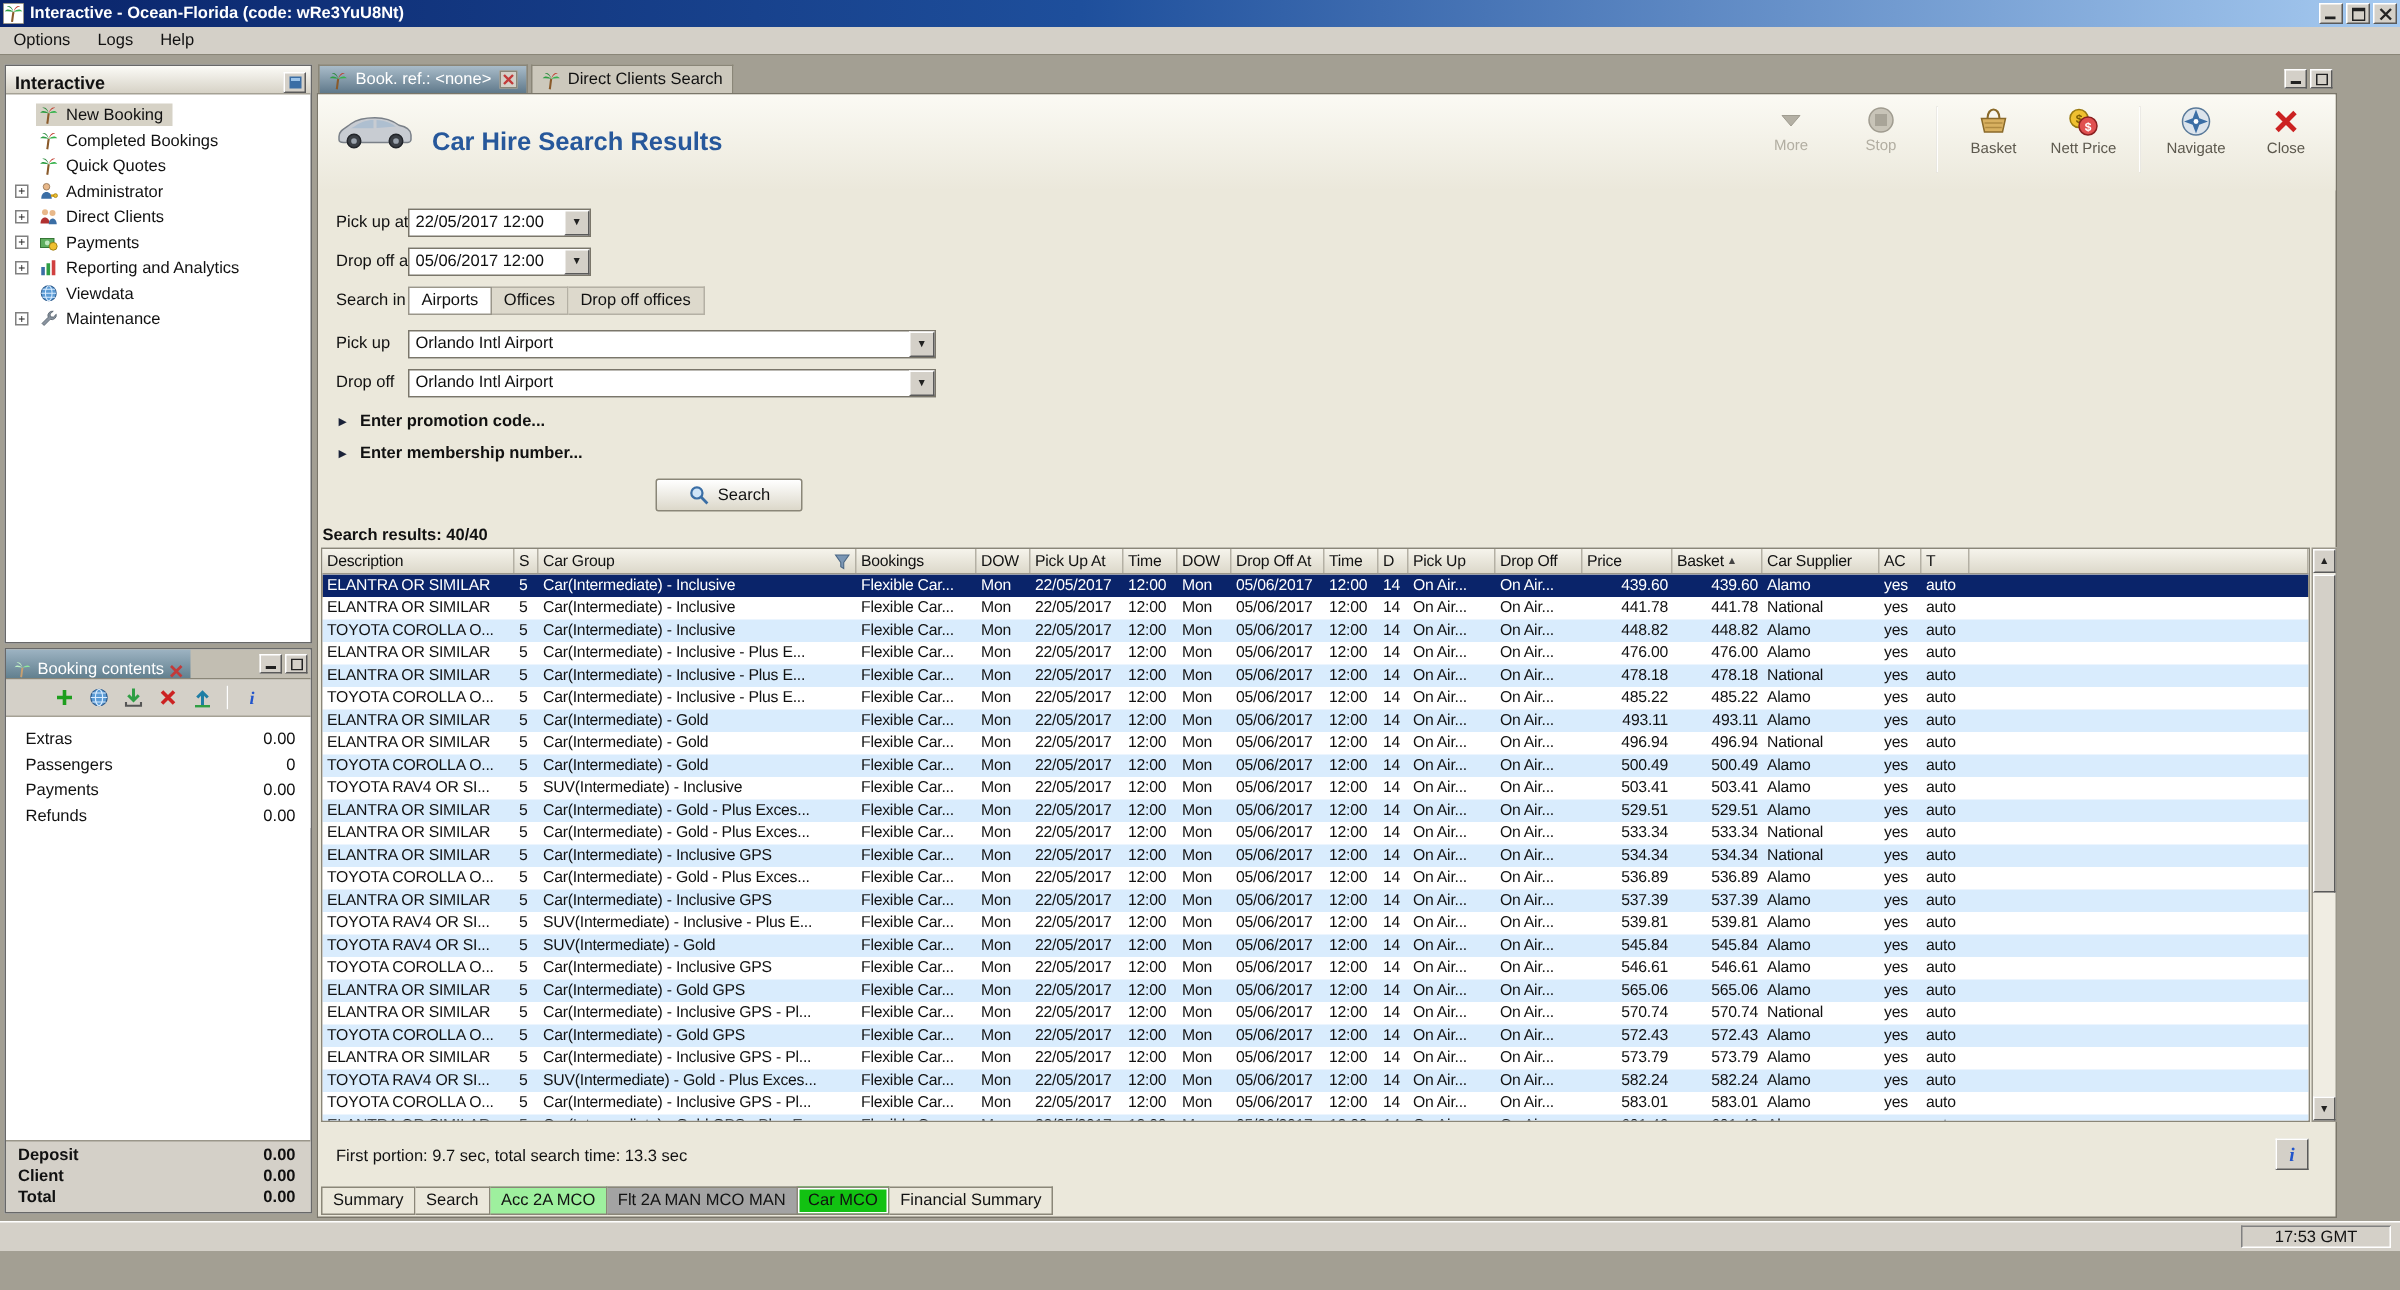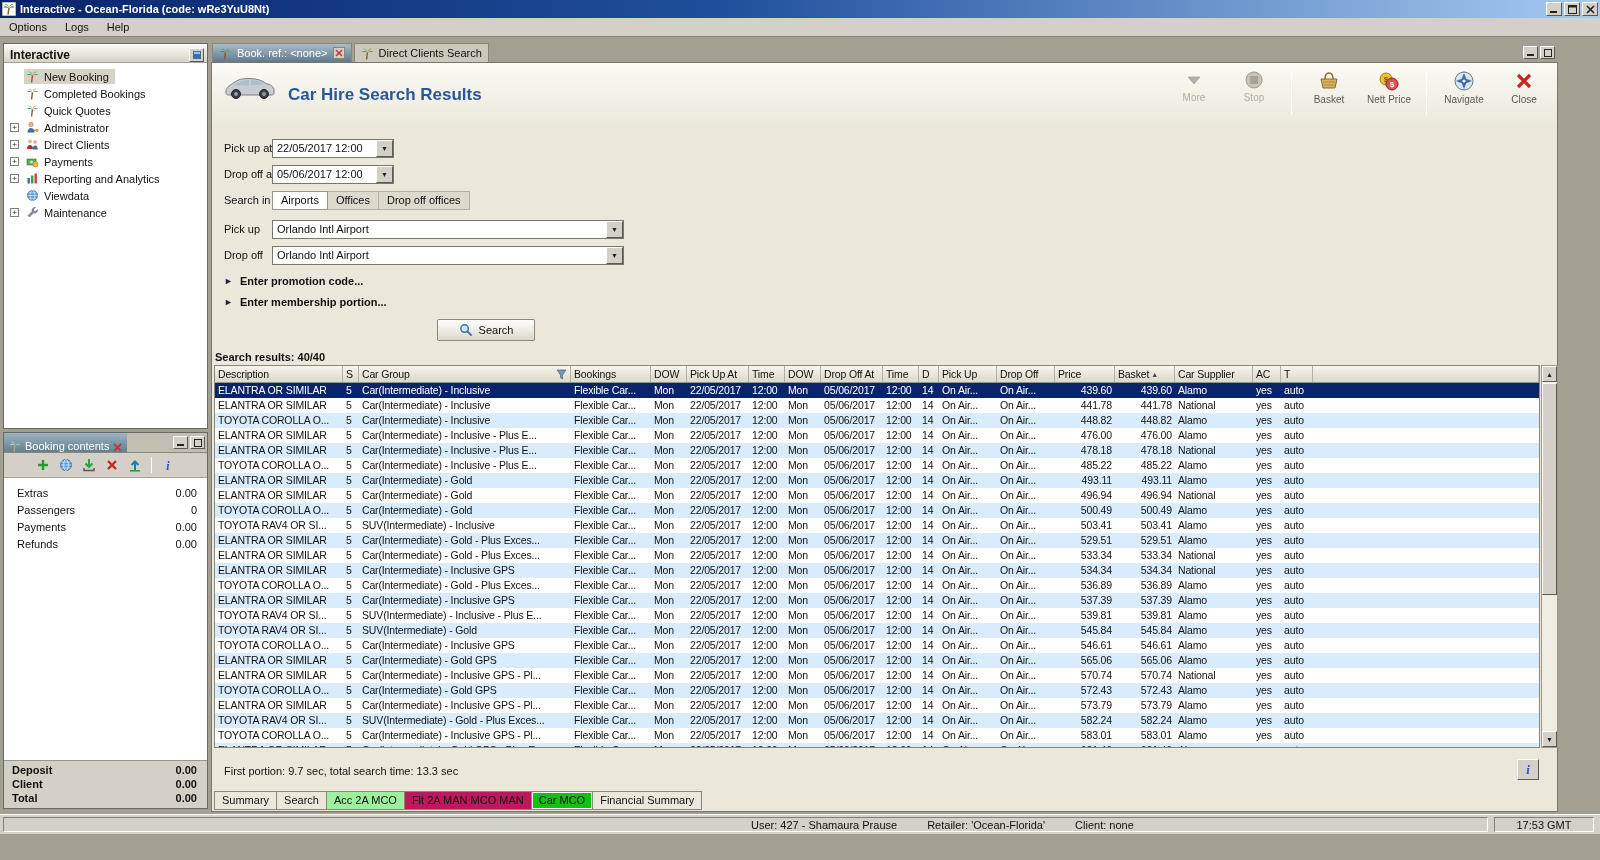--- a/index.html
+++ b/index.html
@@ -601,21 +601,21 @@
       <span class="val">Orlando Intl Airport</span>
       <span class="btn">▼</span>
     </span>
 
     <span class="disclosure" style="top:212px">
       <span class="tri">►</span>
       <span>Enter promotion code...</span>
     </span>
     <span class="disclosure" style="top:233px">
       <span class="tri">►</span>
-      <span>Enter membership portion...</span>
+      <span>Enter membership number...</span>
     </span>
 
     <span id="search-btn">
       <span class="icon">
           <svg width="14" height="14" viewBox="0 0 15 15">
             <circle cx="6" cy="6" r="4" fill="#cfe4f7" stroke="#3b6ea5" stroke-width="1.6"></circle>
             <path d="M9 9l4.5 4.5" stroke="#3b6ea5" stroke-width="2"></path>
           </svg>
         </span>
       <span>Search</span>
@@ -1221,29 +1221,24 @@
       <span id="sb-down" class="sb-btn bevel">▼</span>
     </div>
 
     <span id="search-status">First portion: 9.7 sec, total search time: 13.3 sec</span>
     <span id="info-btn" class="bevel">i</span>
 
     <div id="bottom-tabs">
         <span class="btab">Summary</span>
         <span class="btab">Search</span>
         <span class="btab" style="background: rgb(158, 240, 158);">Acc 2A MCO</span>
-        <span class="btab" style="background: #be185d;">Flt 2A MAN MCO MAN</span>
+        <span class="btab" style="background: #a3a3a3;">Flt 2A MAN MCO MAN</span>
         <span class="btab active" style="background: rgb(18, 194, 18);">Car MCO</span>
         <span class="btab">Financial Summary</span>
       </div>
   </div>
 </div>
 
 <div id="statusbar">
-  <div id="sb-main" class="sunken">
-    <span>User: 427 - Shamaura Prause</span>
-    <span>Retailer: 'Ocean-Florida'</span>
-    <span>Client: none</span>
-  </div>
   <div id="sb-time" class="sunken">
     <span>17:53 GMT</span>
   </div>
 </div>
 
 </body></html>

